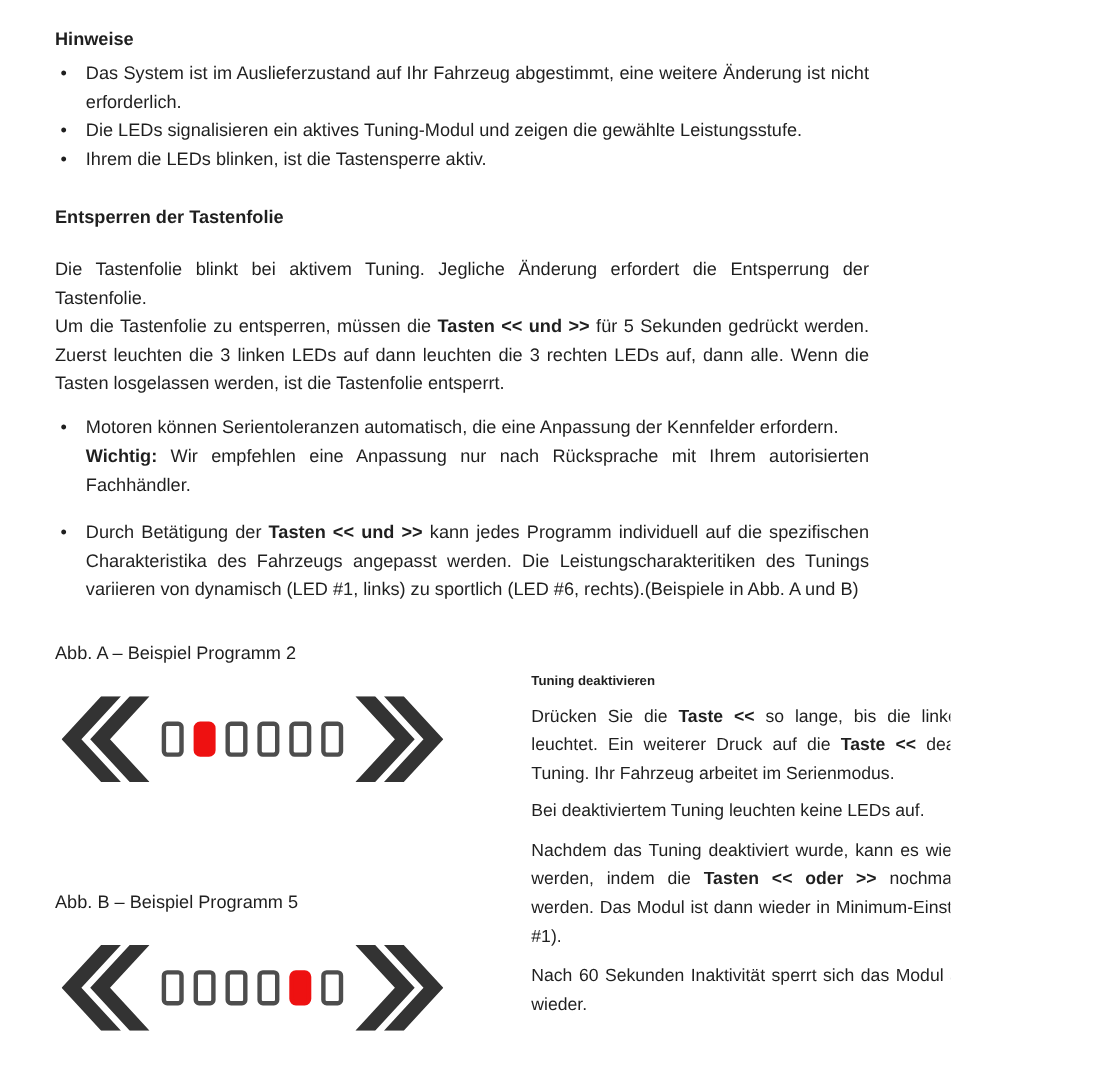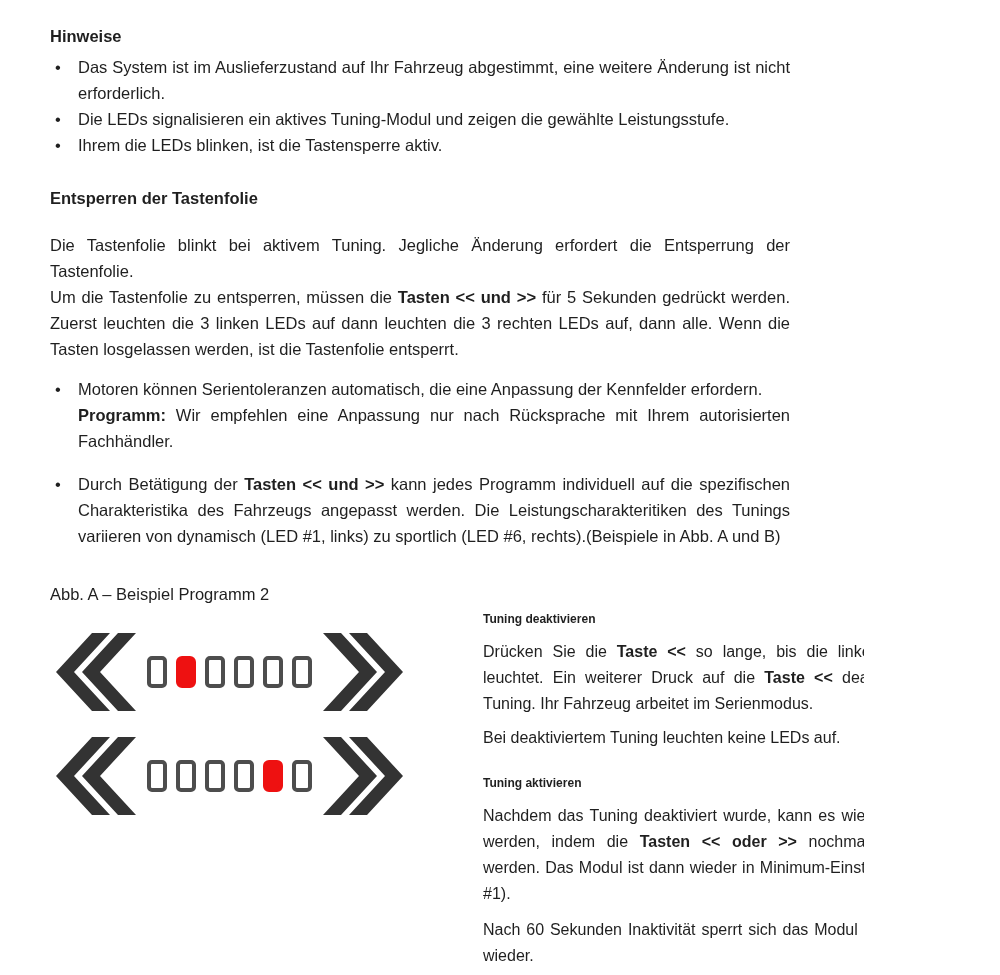--- a/index.html
+++ b/index.html
@@ -101,21 +101,21 @@
       <div class="bullet-text">Ihrem die LEDs blinken, ist die Tastensperre aktiv.</div>
     </div>
   </div>
 
   <div class="h-sec sec-entsperren">Entsperren der Tastenfolie</div>
   <p class="para para-entsperren"><span>Die Tastenfolie blinkt bei aktivem Tuning. Jegliche Änderung erfordert die Entsperrung der Tastenfolie.</span><br><span>Um die Tastenfolie zu entsperren, müssen die </span><span class="b">Tasten &lt;&lt; und &gt;&gt;</span><span> für 5 Sekunden gedrückt werden. Zuerst leuchten die 3 linken LEDs auf dann leuchten die 3 rechten LEDs auf, dann alle. Wenn die Tasten losgelassen werden, ist die Tastenfolie entsperrt.</span></p>
 
   <div class="bullets bullets-anpassung">
     <div class="bullet-row">
       <div class="bullet-dot">•</div>
-      <div class="bullet-text"><span>Motoren können Serientoleranzen automatisch, die eine Anpassung der Kennfelder erfordern.</span><br><span class="b">Programm:</span><span> Wir empfehlen eine Anpassung nur nach Rücksprache mit Ihrem autorisierten Fachhändler.</span></div>
+      <div class="bullet-text"><span>Motoren können Serientoleranzen automatisch, die eine Anpassung der Kennfelder erfordern.</span><br><span class="b">Wichtig:</span><span> Wir empfehlen eine Anpassung nur nach Rücksprache mit Ihrem autorisierten Fachhändler.</span></div>
     </div>
     <div class="bullet-row">
       <div class="bullet-dot">•</div>
       <div class="bullet-text"><span>Durch Betätigung der </span><span class="b">Tasten &lt;&lt; und &gt;&gt;</span><span> kann jedes Programm individuell auf die spezifischen Charakteristika des Fahrzeugs angepasst werden. Die Leistungscharakteritiken des Tunings variieren von dynamisch (LED #1, links) zu sportlich (LED #6, rechts).(Beispiele in Abb. A und B)</span></div>
     </div>
   </div>
 
   <div class="columns">
 
     <div class="col-left">
@@ -140,20 +140,21 @@
         <span class="chevron">
           <svg width="80" height="78" viewBox="0 0 80 78" aria-hidden="true">
             <g fill="currentColor">
               <polygon points="0,0 18,0 54,39 18,78 0,78 36,39"></polygon>
               <polygon points="26,0 44,0 80,39 44,78 26,78 62,39"></polygon>
             </g>
           </svg>
         </span>
       </div>
 
+      <div class="fig-label fig-label-b">Abb. B – Beispiel Programm 5</div>
       <div class="led-graphic">
         <span class="chevron">
           <svg width="80" height="78" viewBox="0 0 80 78" aria-hidden="true">
             <g transform="translate(80,0) scale(-1,1)" fill="currentColor">
               <polygon points="0,0 18,0 54,39 18,78 0,78 36,39"></polygon>
               <polygon points="26,0 44,0 80,39 44,78 26,78 62,39"></polygon>
             </g>
           </svg>
         </span>
         <div class="led-strip">
@@ -173,19 +174,18 @@
           </svg>
         </span>
       </div>
     </div>
 
     <div class="col-right">
       <div class="col-head">Tuning deaktivieren</div>
       <p class="col-para"><span>Drücken Sie die </span><span class="b">Taste &lt;&lt;</span><span> so lange, bis die linke LED (#1) leuchtet. Ein weiterer Druck auf die </span><span class="b">Taste &lt;&lt;</span><span> deaktiviert das Tuning. Ihr Fahrzeug arbeitet im Serienmodus.</span></p>
       <p class="col-para col-para-tight">Bei deaktiviertem Tuning leuchten keine LEDs auf.</p>
 
-      <div class="col-head col-head-2">Tuning aktivieren</div>
       <p class="col-para"><span>Nachdem das Tuning deaktiviert wurde, kann es wieder aktiviert werden, indem die </span><span class="b">Tasten &lt;&lt; oder &gt;&gt;</span><span> nochmals gedrückt werden. Das Modul ist dann wieder in Minimum-Einstellung (LED #1).</span></p>
       <p class="col-para">Nach 60 Sekunden Inaktivität sperrt sich das Modul automatisch wieder.</p>
     </div>
 
   </div>
 </div>
 
 </body></html>

